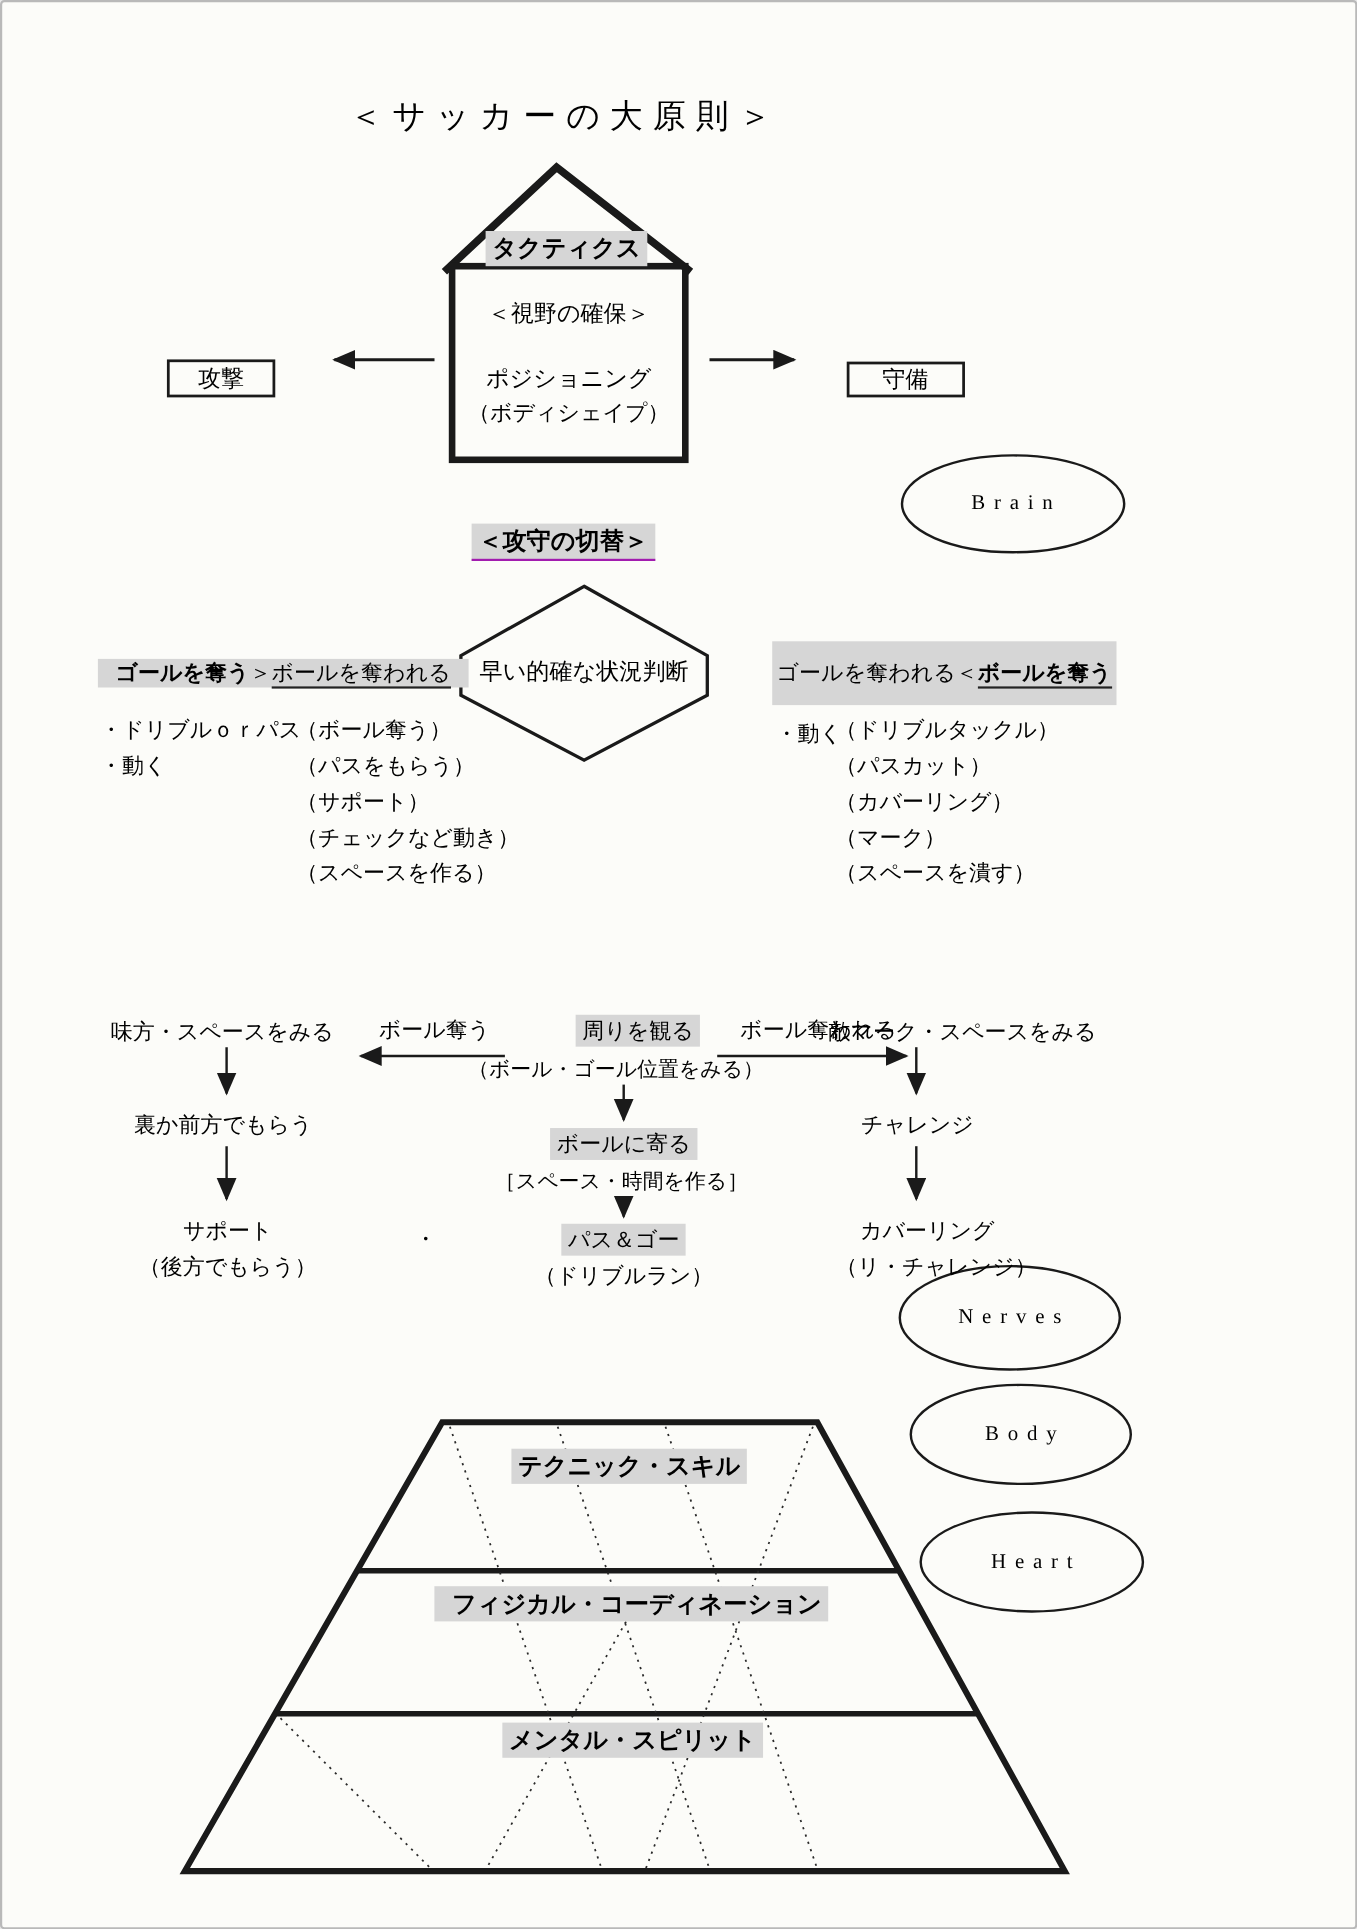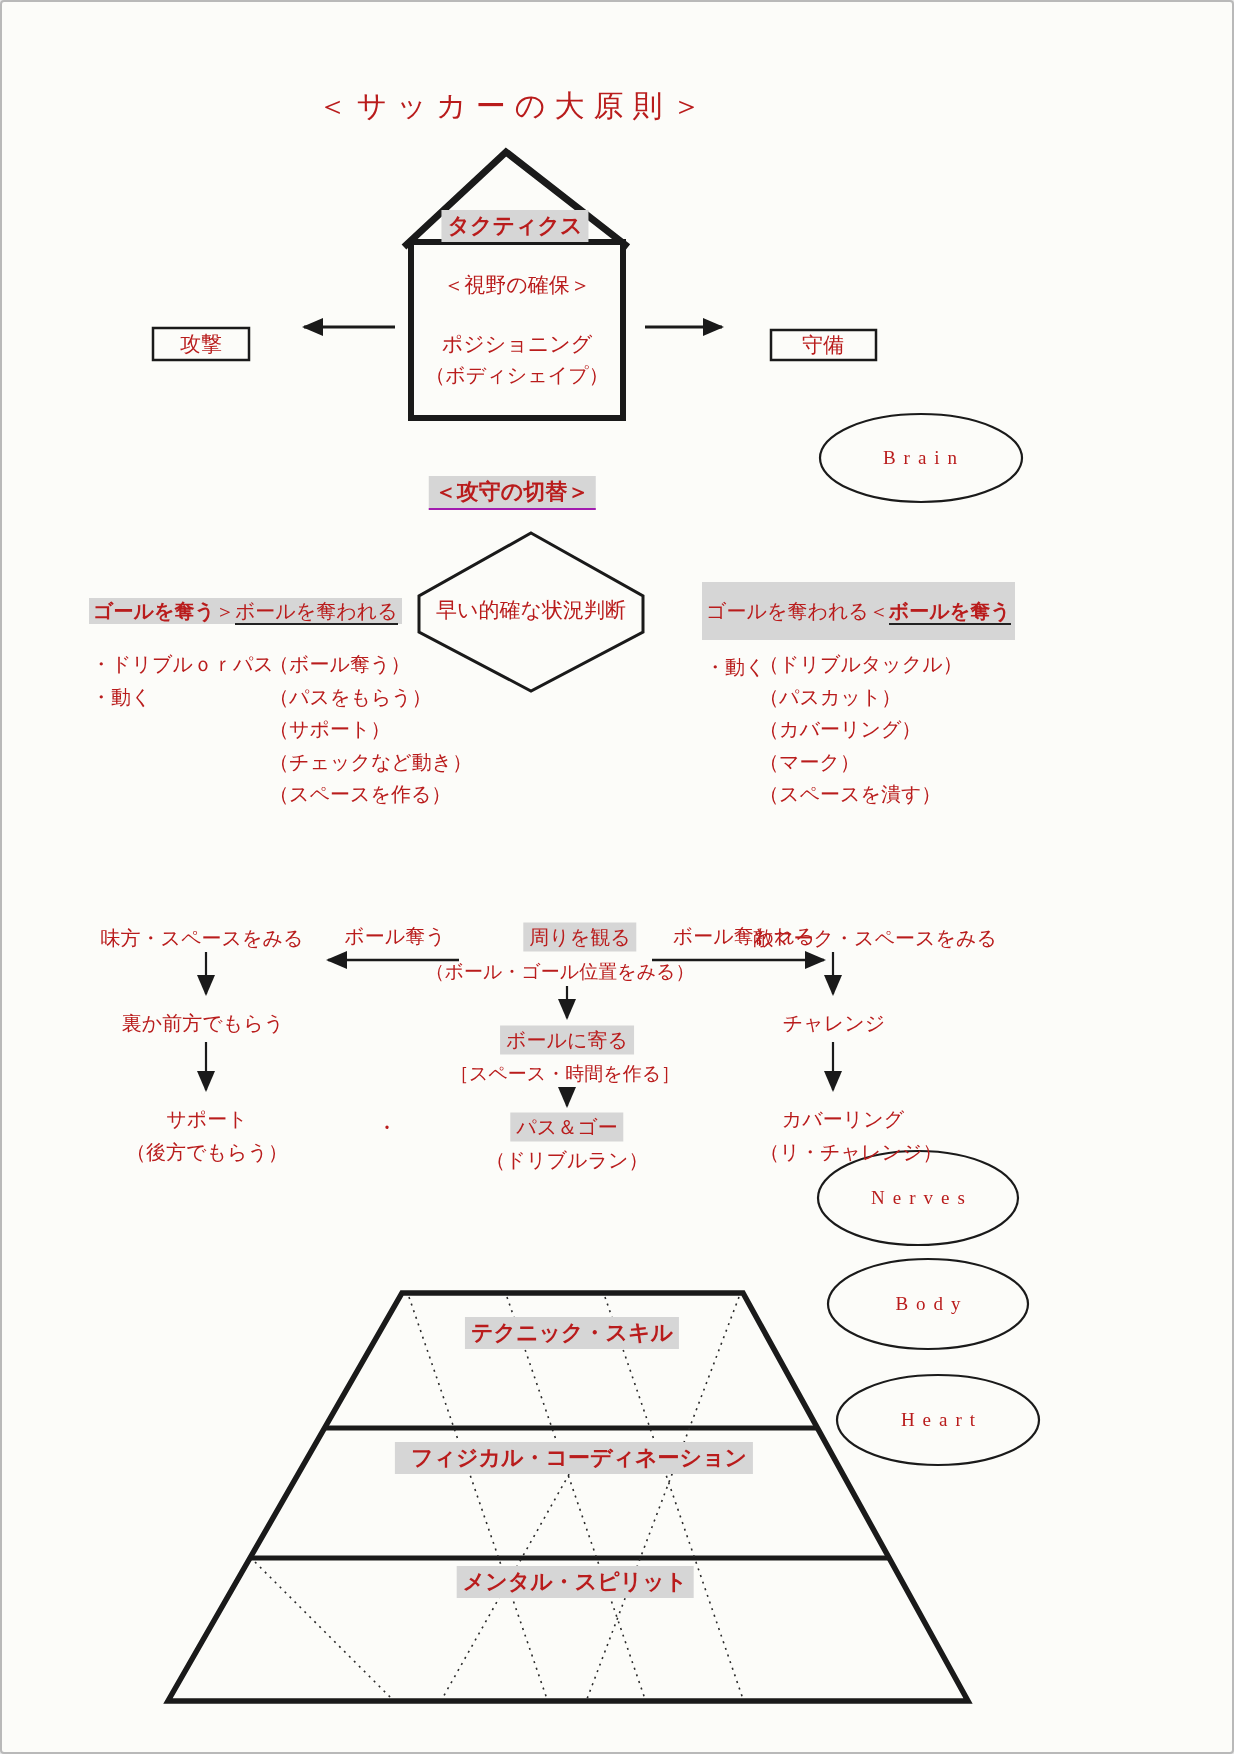--- a/index.html
+++ b/index.html
@@ -12,21 +12,21 @@
     box-sizing:border-box;
     overflow:hidden;
     font-family:"Liberation Serif","DejaVu Serif",serif;
     color:#1c1c1c;
   }
   svg.layer{position:absolute;left:0;top:0;z-index:0;}
   .lbl{
     position:absolute;
     white-space:nowrap;
     z-index:2;
-    color:#b91c1c;
+    color:#000000;
     font-family:"Liberation Serif","DejaVu Serif",serif;
   }
   .c{transform:translate(-50%,-50%);}
   .hl{background:#d6d6d6;padding:1px 6px;}
   .b{font-weight:bold;}
   .ul{border-bottom:2px solid #222;padding-bottom:1px;}
   .col div{line-height:32.5px;}
   .eng{letter-spacing:8px;font-size:19px;}
   .hdr{font-size:20px;}
 </style>
@@ -97,21 +97,21 @@
 
   <div class="lbl c" style="left:199px;top:342px;font-size:21px;">攻撃</div>
   <div class="lbl c" style="left:821px;top:343px;font-size:21px;">守備</div>
 
   <div class="lbl c eng" style="left:922px;top:456px;">Brain</div>
 
   <div class="lbl c hl b" style="left:510px;top:491px;font-size:22px;border-bottom:2px solid #a21caf;">＜攻守の切替＞</div>
   <div class="lbl c" style="left:529px;top:608px;font-size:21px;">早い的確な状況判断</div>
 
   <div class="lbl hdr" style="left:87px;top:596px;">
-    <span class="hl" style="padding:2px 4px;">
+    <span class="hl" style="padding:2px 16px;">
       <span class="b">ゴールを奪う</span><span>＞</span><span class="ul">ボールを奪われる</span>
     </span>
   </div>
 
   <div class="lbl col" style="left:89px;top:646px;font-size:20px;">
     <div>・ドリブルｏｒパス</div>
     <div>・動く</div>
   </div>
   <div class="lbl col" style="left:267px;top:646px;font-size:20px;">
     <div>（ボール奪う）</div>

